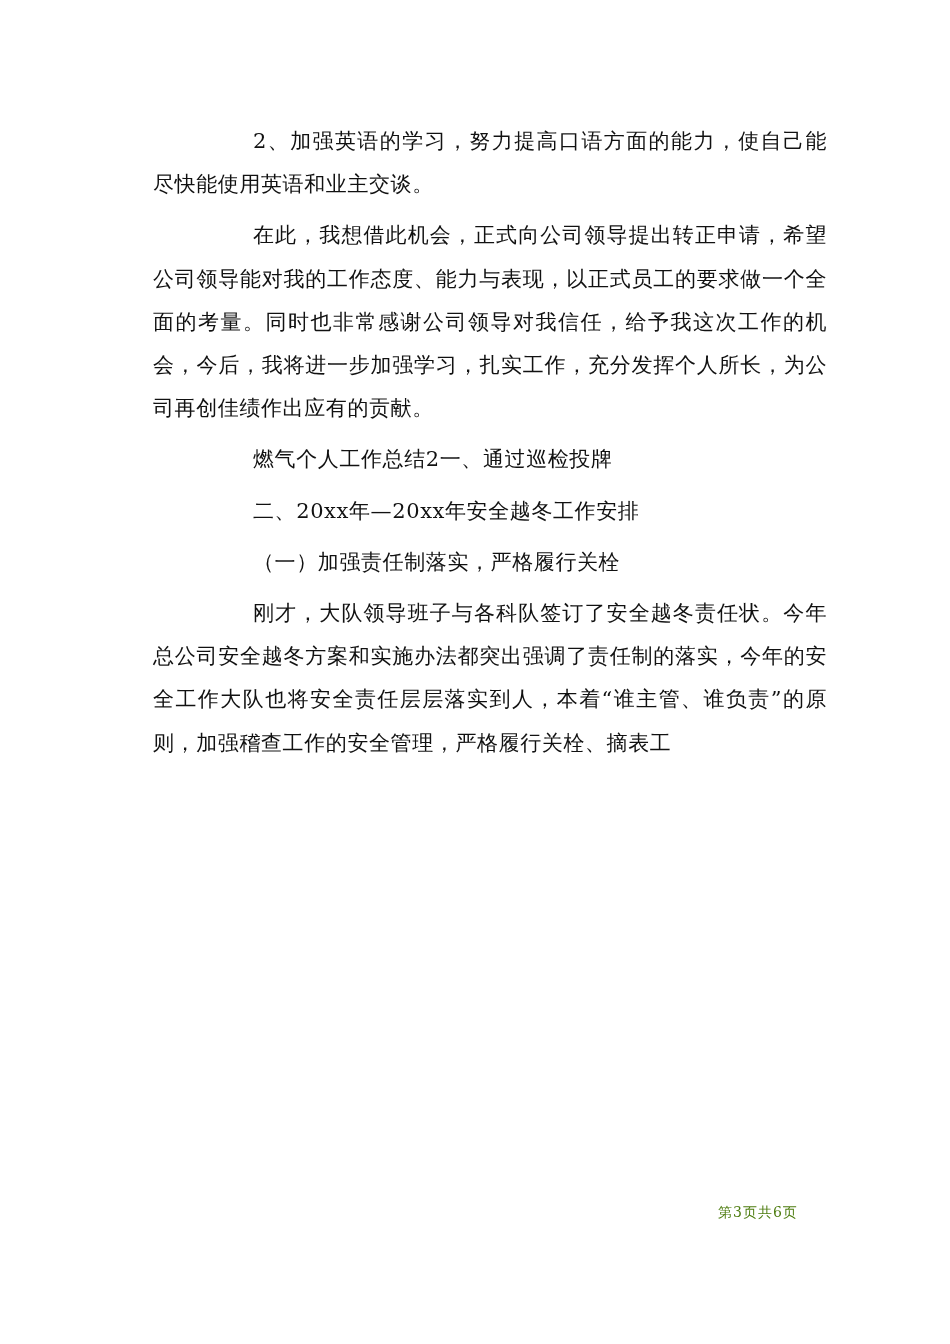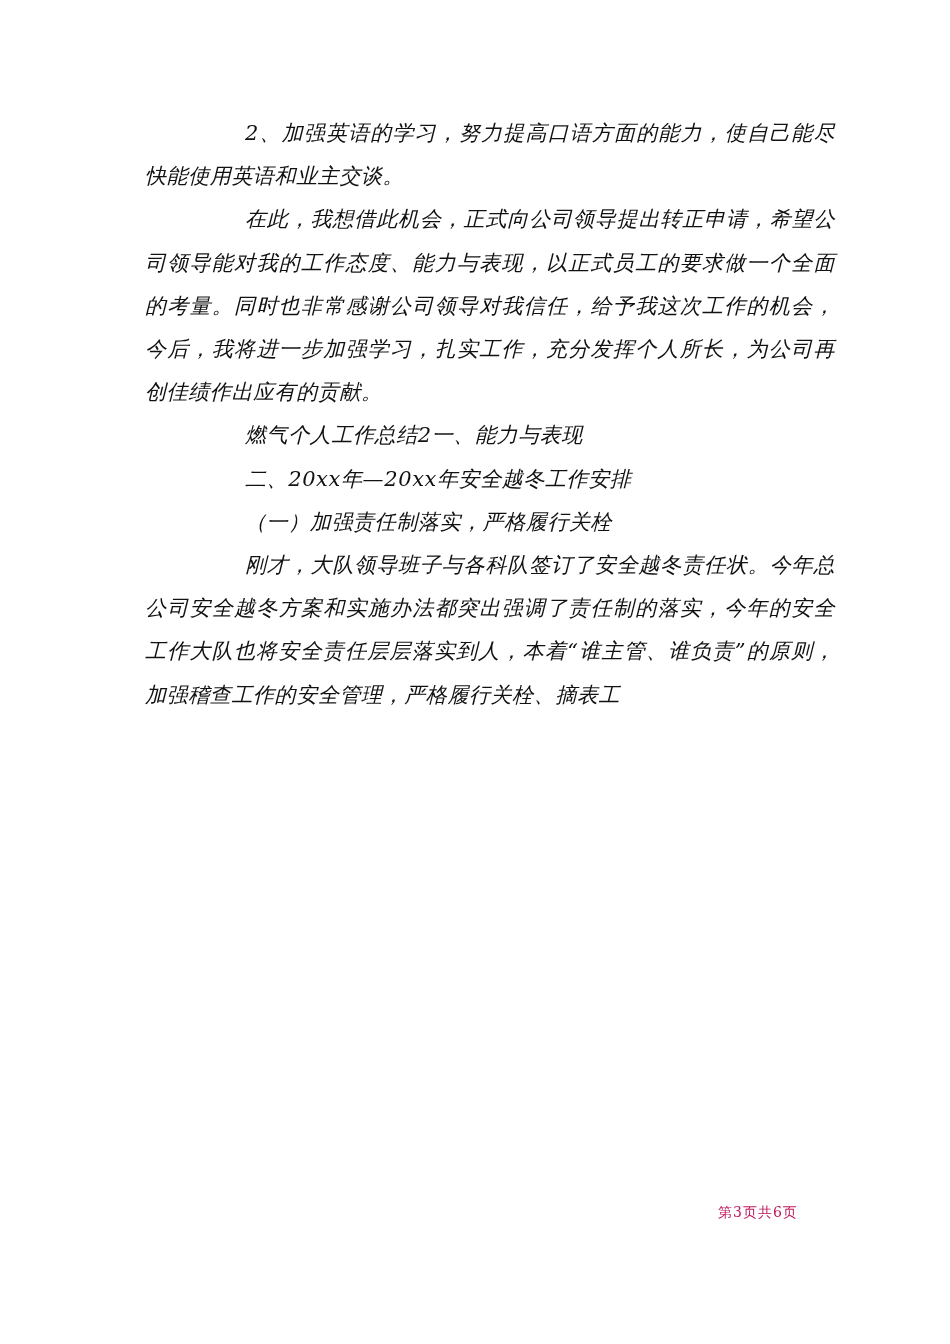--- a/index.html
+++ b/index.html
@@ -6,36 +6,36 @@
   body { width: 950px; height: 1344px; position: relative; overflow: hidden; }
   .page {
     position: absolute; left: 0; top: 0; width: 950px; height: 1344px; background: #fff;
   }
   .content {
     position: absolute; left: 145px; top: 112px; width: 690px;
     font-family: "DejaVu Serif", "Liberation Serif", serif;
     font-size: 21px; line-height: 43.2px; color: #111;
     letter-spacing: 0.6px;
   }
-  .para { margin: 0; text-align: justify; font-style: italic; }
+  .para { margin: 8px; text-align: justify; }
   .indent { text-indent: 100px; }
   .indent-heading { text-indent: 100px; }
   .indent-sub { text-indent: 100px; }
   .footer {
     position: absolute; left: 718px; top: 1204px;
     font-family: "DejaVu Serif", "Liberation Serif", serif;
-    font-size: 14px; color: #be185d; letter-spacing: 1px;
+    font-size: 14px; color: #4d7c0f; letter-spacing: 1px;
   }
 </style>
 </head>
 <body>
 
 <div class="page">
   <div class="content">
     <p class="para indent">2、加强英语的学习，努力提高口语方面的能力，使自己能尽快能使用英语和业主交谈。</p>
     <p class="para indent">在此，我想借此机会，正式向公司领导提出转正申请，希望公司领导能对我的工作态度、能力与表现，以正式员工的要求做一个全面的考量。同时也非常感谢公司领导对我信任，给予我这次工作的机会，今后，我将进一步加强学习，扎实工作，充分发挥个人所长，为公司再创佳绩作出应有的贡献。</p>
-    <p class="para indent-heading">燃气个人工作总结2一、能力与表现</p>
+    <p class="para indent-heading">燃气个人工作总结2一、通过巡检投牌</p>
     <p class="para indent-heading">二、20xx年—20xx年安全越冬工作安排</p>
     <p class="para indent-sub">（一）加强责任制落实，严格履行关栓</p>
     <p class="para indent">刚才，大队领导班子与各科队签订了安全越冬责任状。今年总公司安全越冬方案和实施办法都突出强调了责任制的落实，今年的安全工作大队也将安全责任层层落实到人，本着“谁主管、谁负责”的原则，加强稽查工作的安全管理，严格履行关栓、摘表工</p>
   </div>
   <div class="footer">第3页共6页</div>
 </div>
 
 </body></html>

